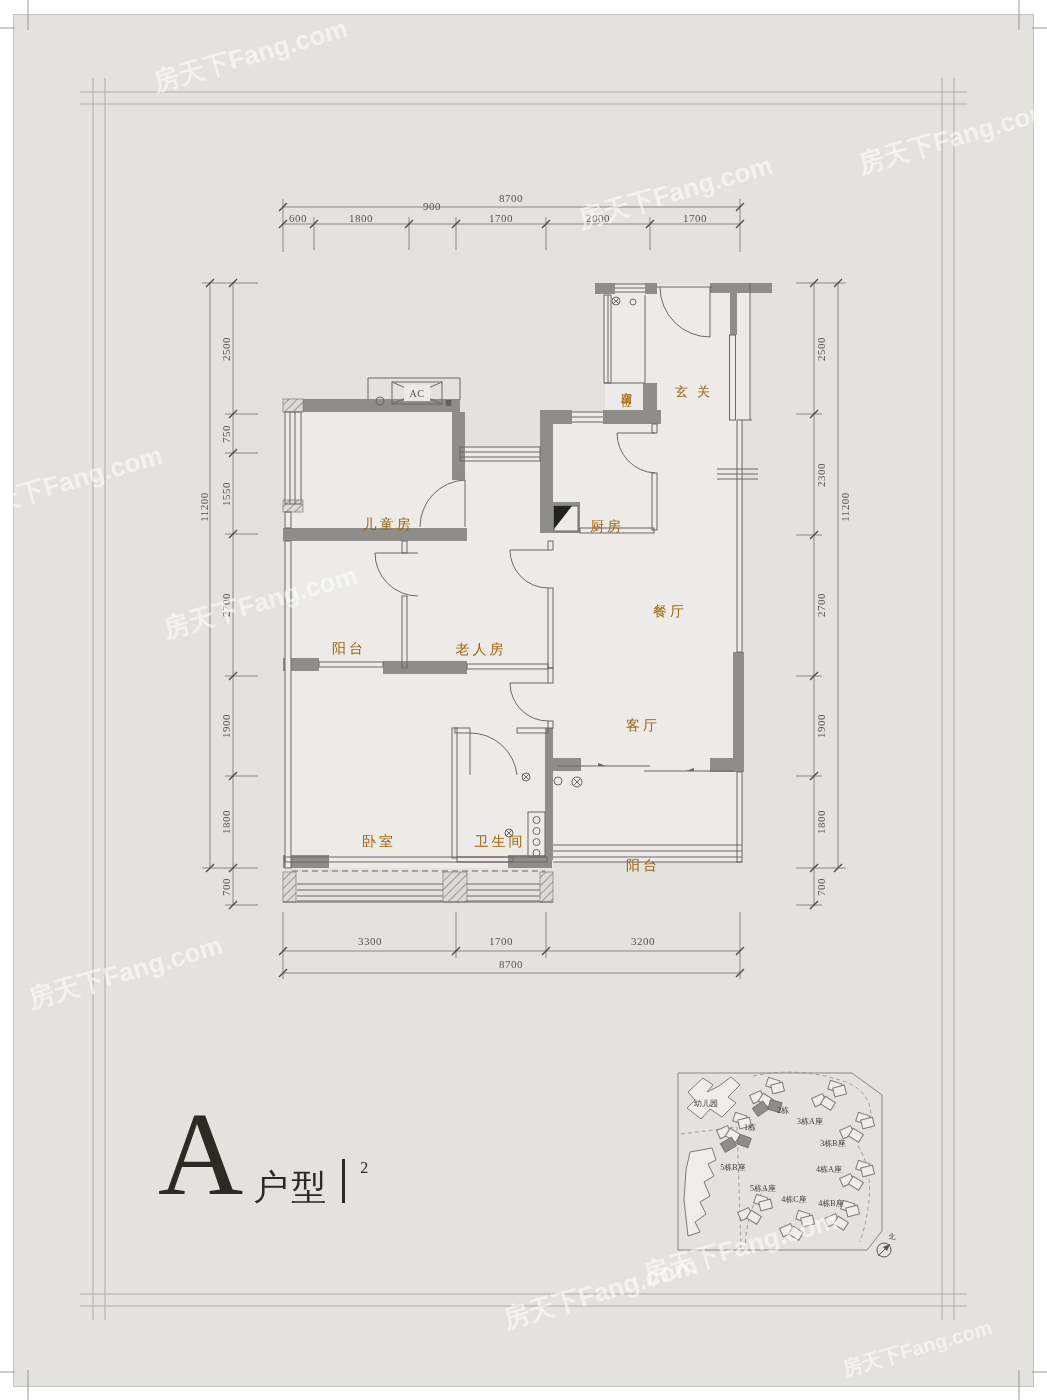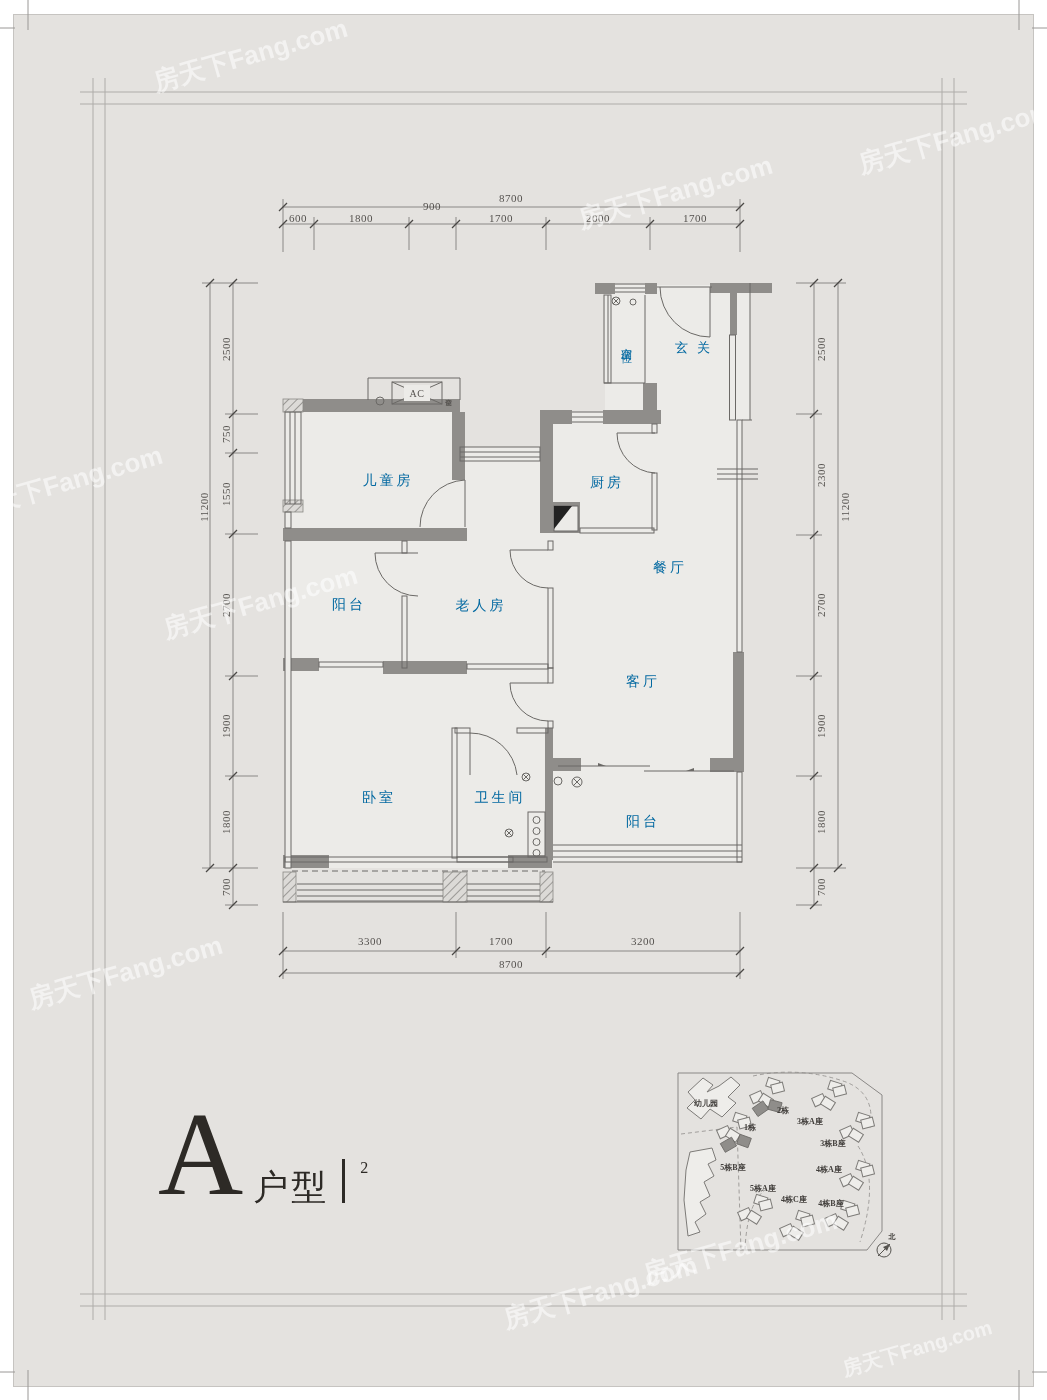--- a/index.html
+++ b/index.html
@@ -3,23 +3,23 @@
 <meta charset="utf-8">
 <style>
   html,body{margin:0;padding:0;}
   body{background:#ffffff;font-family:"Liberation Serif",serif;}
   #page{position:relative;width:1047px;height:1400px;background:#ffffff;overflow:hidden;}
   #panel{position:absolute;left:13px;top:14px;width:1019px;height:1371px;background:#e4e2df;border:1px solid #c6c4c1;}
   svg.draw{position:absolute;left:0;top:0;z-index:1;}
   .lbl{position:absolute;transform:translate(-50%,-50%);white-space:nowrap;color:#3a3a3a;z-index:2;font-family:"Liberation Serif",serif;}
   .dim{font-size:11px;color:#55524f;letter-spacing:0.5px;}
   .dimv{transform:translate(-50%,-50%) rotate(-90deg);}
-  .room{font-size:14px;letter-spacing:3px;color:#0369a1;}
+  .room{font-size:14px;letter-spacing:3px;color:#a16207;margin-top:44px;}
   .vlbl{writing-mode:vertical-rl;text-orientation:upright;}
-  .site{font-size:8px;letter-spacing:0;color:#413e3b;font-weight:bold;text-align:right;}
+  .site{font-size:8px;letter-spacing:0;color:#413e3b;font-weight:normal;text-align:right;}
   .wm{position:absolute;font:700 26px "Liberation Sans",sans-serif;color:rgba(255,255,255,0.55);
       transform:rotate(-16deg);white-space:nowrap;pointer-events:none;z-index:3;}
   .title-row{position:absolute;left:158px;top:1094px;height:116px;display:flex;align-items:flex-end;color:#2d2a26;z-index:2;}
   .t-letter{font:400 118px/0.92 "Liberation Serif",serif;}
   .t-type{font-size:35px;line-height:1;margin-left:10px;padding-bottom:5px;letter-spacing:3px;}
   .t-bar{width:3px;height:44px;background:#2d2a26;margin:0 13px 7px 13px;}
   .t-area{font-size:35px;line-height:1;padding-bottom:5px;letter-spacing:1px;}
   .t-sup{font-size:16px;line-height:1;margin-bottom:34px;margin-left:2px;}
 </style>
 </head>

